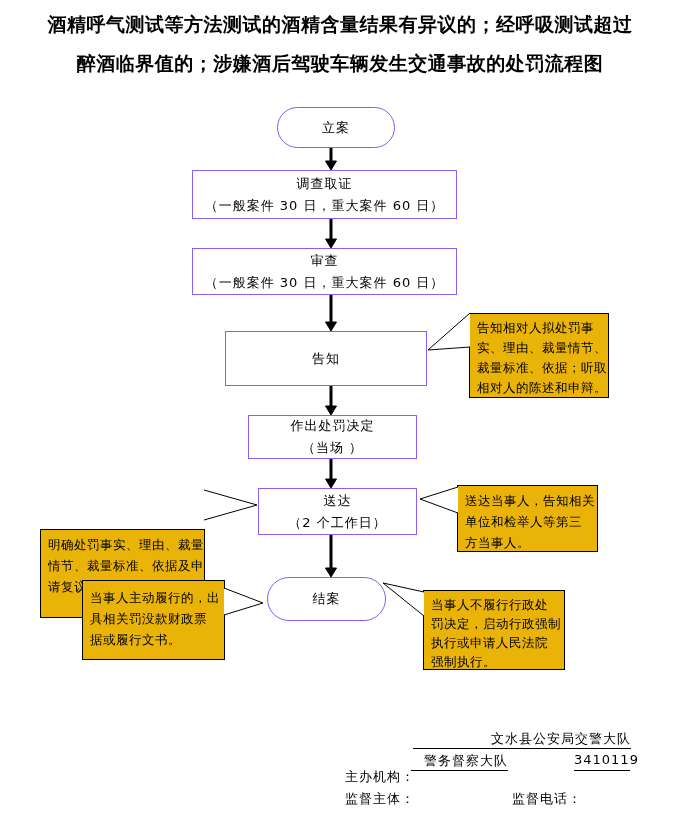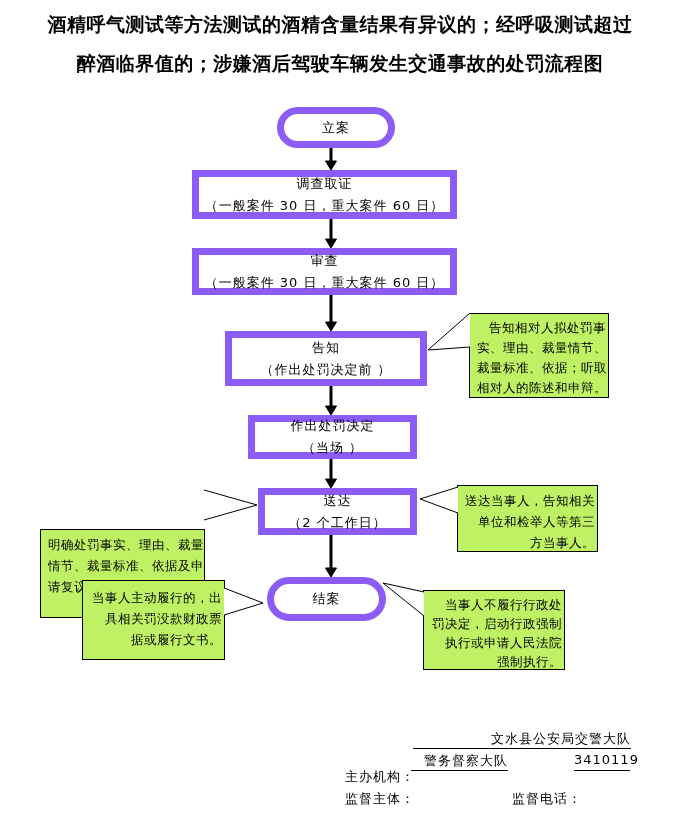--- a/index.html
+++ b/index.html
@@ -1,26 +1,26 @@
 <!DOCTYPE html>
 <html><head>
 <meta charset="utf-8">
 <style>
   html,body{margin:0;padding:0;background:#ffffff;}
   body{width:680px;height:826px;position:relative;font-family:"DejaVu Sans",sans-serif;color:#000;}
   .stage{position:relative;width:680px;height:826px;background:#fff;overflow:hidden;}
   .title-line{position:absolute;left:0;width:680px;text-align:center;font-weight:bold;
               font-size:19px;letter-spacing:0.5px;white-space:nowrap;}
-  .node{position:absolute;border:7px solid #8b5cf6;background:#fff;box-sizing:border-box;
+  .node{position:absolute;border:1px solid #8b5cf6;background:#fff;box-sizing:border-box;
         display:flex;flex-direction:column;align-items:center;justify-content:center;
         text-align:center;font-size:13px;line-height:22px;letter-spacing:1px;}
   .oval{border-radius:22px;}
   .node .nl,.node .nn{white-space:nowrap;}
-  .callout{position:absolute;border:1px solid #000;background:#bef264;box-sizing:border-box;
-           font-size:12.5px;line-height:21px;letter-spacing:0.5px;padding:4px 2px 0 7px;text-align:right;}
+  .callout{position:absolute;border:1px solid #000;background:#eab308;box-sizing:border-box;
+           font-size:12.5px;line-height:21px;letter-spacing:0.5px;padding:4px 2px 0 7px;}
   .callout div{white-space:nowrap;}
   .overlay{position:absolute;left:0;top:0;z-index:5;pointer-events:none;}
   .f-label{position:absolute;font-size:13px;letter-spacing:1px;white-space:nowrap;margin-top:36px;}
   .f-underline{position:absolute;border-bottom:1px solid #000;font-size:13px;letter-spacing:1px;
                text-align:right;white-space:nowrap;box-sizing:border-box;}
 </style>
 </head>
 <body>
 
 <div class="stage">
@@ -37,21 +37,20 @@
     <span class="nn">（一般案件 30 日，重大案件 60 日）</span>
   </div>
 
   <div class="node" style="left:192px;top:248px;width:265px;height:47px;">
     <span class="nl">审查</span>
     <span class="nn">（一般案件 30 日，重大案件 60 日）</span>
   </div>
 
   <div class="node" style="left:225px;top:331px;width:202px;height:55px;">
     <span class="nl">告知</span>
-    <span class="nn">（作出处罚决定前 ）</span>
   </div>
 
   <div class="node" style="left:248px;top:415px;width:169px;height:44px;">
     <span class="nl">作出处罚决定</span>
     <span class="nn">（当场 ）</span>
   </div>
 
   <div class="node" style="left:258px;top:488px;width:159px;height:47px;">
     <span class="nl">送达</span>
     <span class="nn">（2 个工作日）</span>

